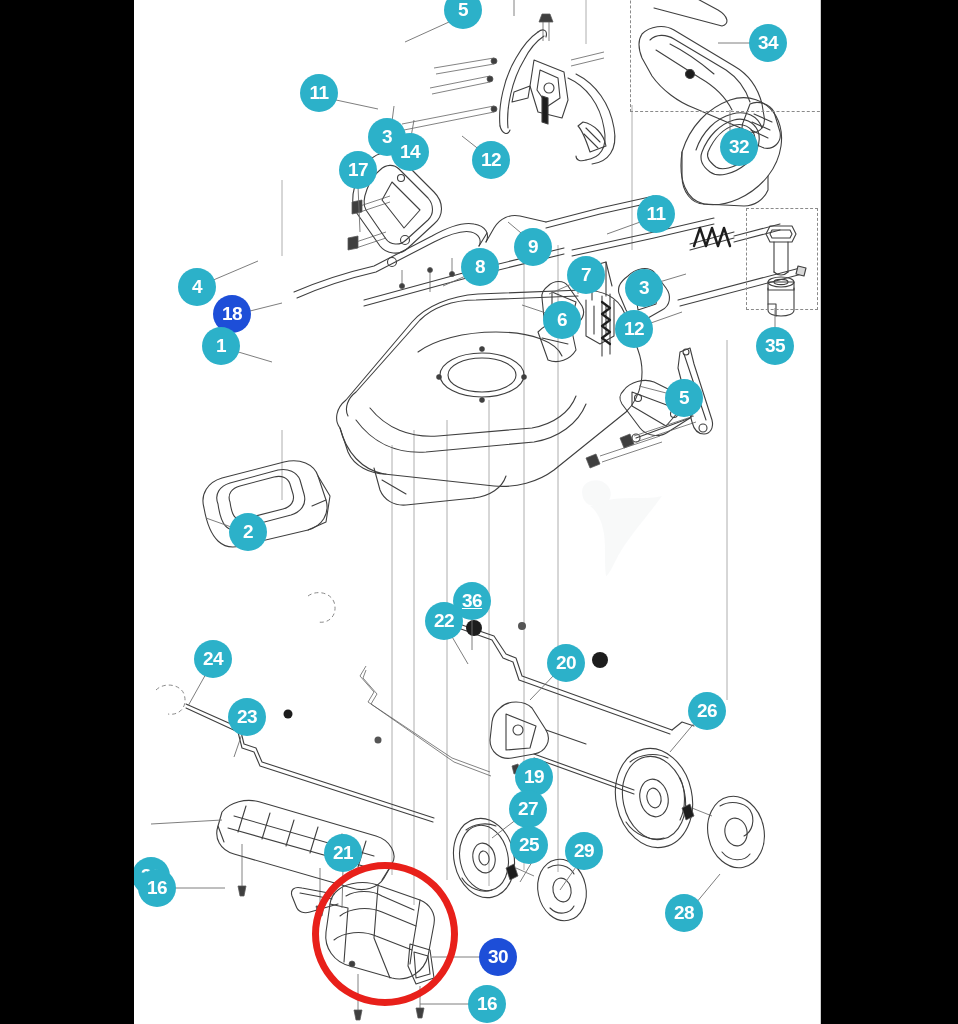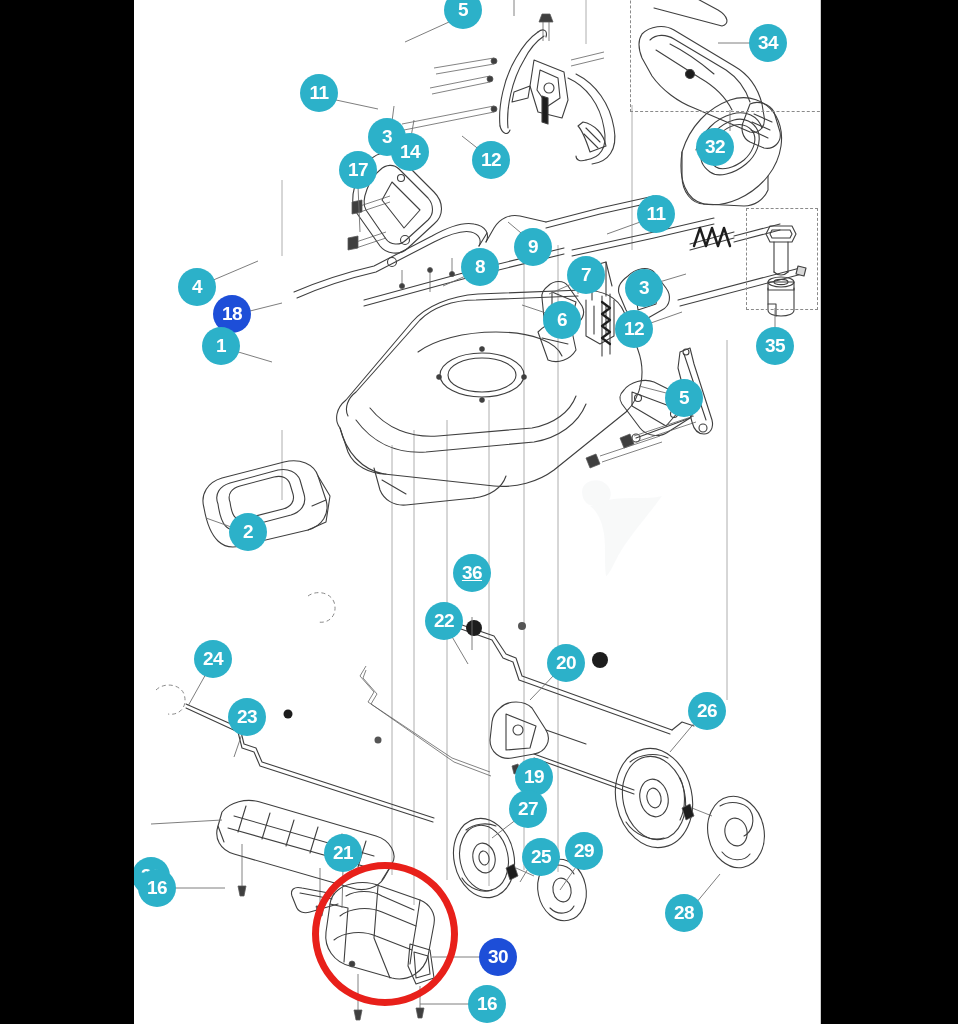--- a/index.html
+++ b/index.html
@@ -500,48 +500,48 @@
 
     <div class="inset-box" style="left:496px;top:-34px;width:200px;height:146px;"></div>
     <div class="inset-box" style="left:612px;top:208px;width:72px;height:102px;"></div>
 
     <div class="highlight-ring" style="left:178px;top:862px;width:146px;height:144px;"></div>
 
     <div id="callouts">
         <div class="badge cyan b-md" style="left: 310px; top: -9px;">5</div>
         <div class="badge cyan b-md" style="left: 166px; top: 74px;">11</div>
         <div class="badge cyan b-md" style="left: 615px; top: 24px;">34</div>
-        <div class="badge cyan b-md" style="left: 562px; top: 128px;">32</div>
+        <div class="badge cyan b-md" style="left: 586px; top: 128px;">32</div>
         <div class="badge cyan b-md" style="left: 234px; top: 118px;">3</div>
         <div class="badge cyan b-md" style="left: 257px; top: 133px;">14</div>
         <div class="badge cyan b-md" style="left: 338px; top: 141px;">12</div>
         <div class="badge cyan b-md" style="left: 205px; top: 151px;">17</div>
         <div class="badge cyan b-md" style="left: 503px; top: 195px;">11</div>
         <div class="badge cyan b-md" style="left: 380px; top: 228px;">9</div>
         <div class="badge cyan b-md" style="left: 44px; top: 268px;">4</div>
         <div class="badge cyan b-md" style="left: 327px; top: 248px;">8</div>
         <div class="badge cyan b-md" style="left: 433px; top: 256px;">7</div>
         <div class="badge cyan b-md" style="left: 491px; top: 269px;">3</div>
         <div class="badge green b-md" style="left: 79px; top: 295px;">18</div>
         <div class="badge cyan b-md" style="left: 409px; top: 301px;">6</div>
         <div class="badge cyan b-md" style="left: 481px; top: 310px;">12</div>
         <div class="badge cyan b-md" style="left: 622px; top: 327px;">35</div>
         <div class="badge cyan b-md" style="left: 68px; top: 327px;">1</div>
         <div class="badge cyan b-md" style="left: 531px; top: 379px;">5</div>
         <div class="badge cyan b-md" style="left: 95px; top: 513px;">2</div>
-        <div class="badge cyan b-md" style="left: 319px; top: 554px; text-decoration: underline;">36</div>
+        <div class="badge cyan b-md" style="left: 319px; top: 582px; text-decoration: underline;">36</div>
         <div class="badge cyan b-md" style="left: 291px; top: 602px;">22</div>
         <div class="badge cyan b-md" style="left: 413px; top: 644px;">20</div>
         <div class="badge cyan b-md" style="left: 60px; top: 640px;">24</div>
         <div class="badge cyan b-md" style="left: 554px; top: 692px; text-align: center;">26</div>
         <div class="badge cyan b-md" style="left: 94px; top: 698px;">23</div>
         <div class="badge cyan b-md" style="left: 381px; top: 758px;">19</div>
         <div class="badge cyan b-md" style="left: 375px; top: 790px;">27</div>
         <div class="badge cyan b-md" style="left: -2px; top: 831px; margin-top: 26px;">31</div>
-        <div class="badge cyan b-md" style="left: 388px; top: 826px; margin-top: 12px;">25</div>
+        <div class="badge cyan b-md" style="left: 376px; top: 826px;">25</div>
         <div class="badge cyan b-md" style="left: 431px; top: 832px;">29</div>
         <div class="badge cyan b-md" style="left: 190px; top: 834px;">21</div>
         <div class="badge cyan b-md" style="left: 4px; top: 869px;">16</div>
         <div class="badge cyan b-md" style="left: 531px; top: 894px;">28</div>
         <div class="badge green b-md" style="left: 345px; top: 938px;">30</div>
         <div class="badge cyan b-md" style="left: 334px; top: 985px;">16</div>
       </div>
 
   </div>
 </div>

